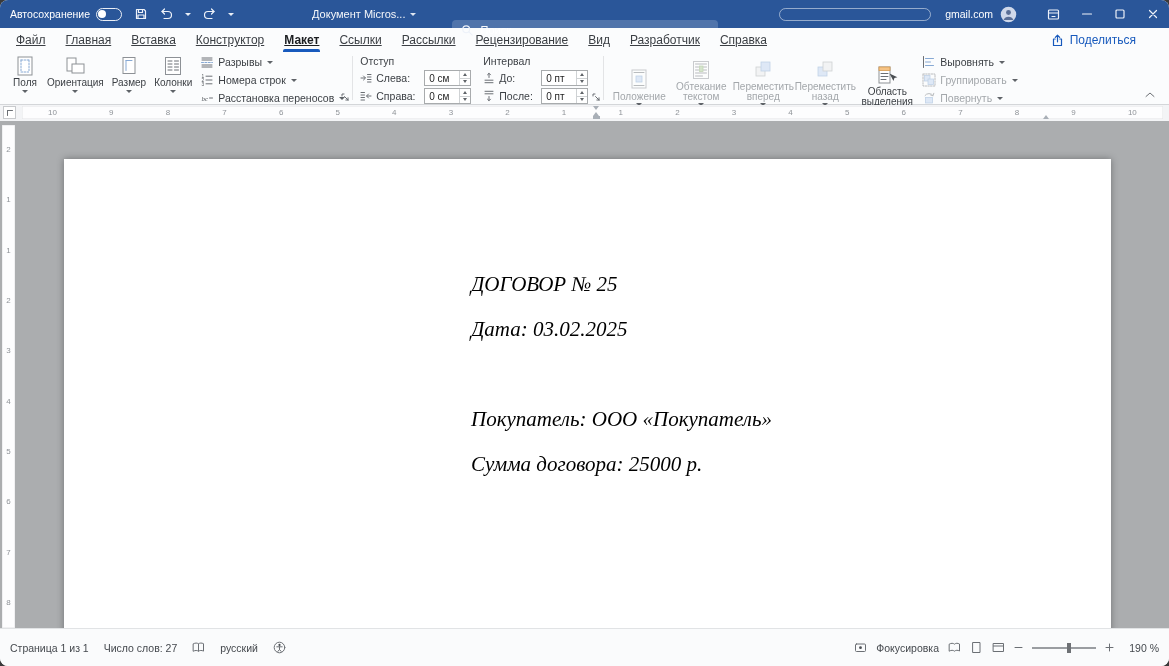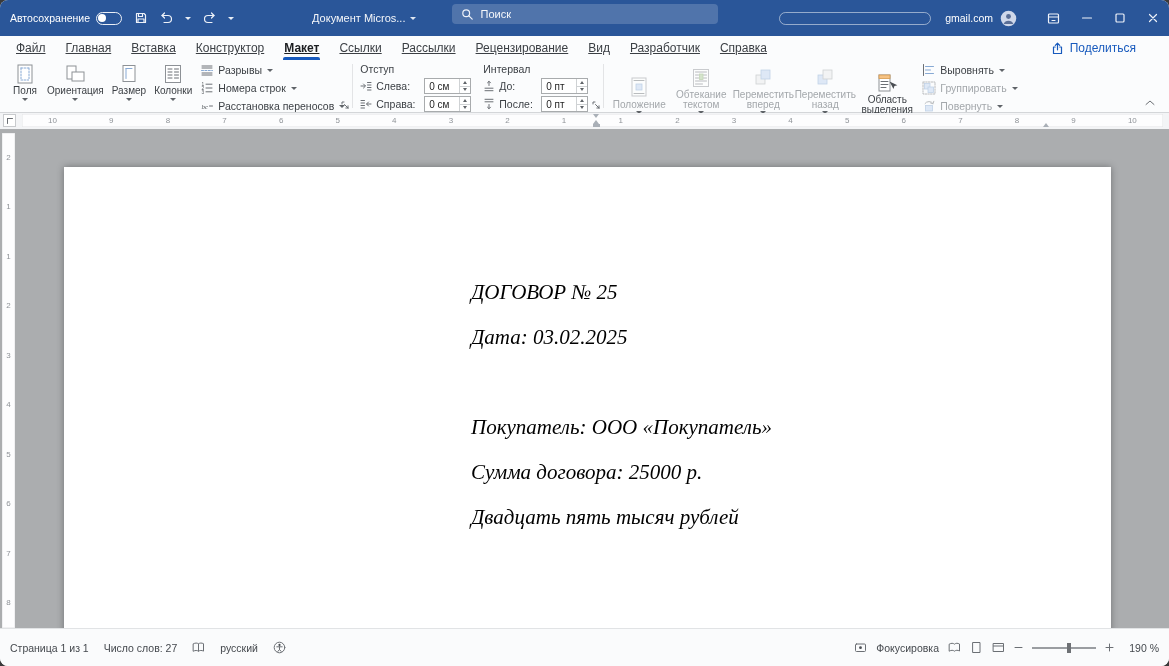--- a/index.html
+++ b/index.html
@@ -1,30 +1,30 @@
 <!DOCTYPE html>
 <html lang="ru"><head>
 <meta charset="utf-8">
 <style>
   html,body{margin:0;padding:0;background:#3a3a3a;}
   *{box-sizing:border-box;}
   .app{width:1169px;height:666px;display:flex;flex-direction:column;border-radius:8px;overflow:hidden;
        font-family:"Liberation Sans","DejaVu Sans",sans-serif;background:#fbfcfd;}
 
   
-  .titlebar{height:36px;background:#2a5699;display:flex;align-items:center;color:#fff;
+  .titlebar{height:28px;background:#2a5699;display:flex;align-items:center;color:#fff;
             padding-left:10px;position:relative;flex:none;}
   .autosave{display:flex;align-items:center;gap:6px;font-size:10.5px;}
   .toggle{width:26px;height:13px;border:1px solid rgba(255,255,255,.9);border-radius:8px;
           display:flex;align-items:center;padding:1px;}
   .knob{width:8px;height:8px;border-radius:50%;background:#fff;}
   .qat{display:flex;align-items:center;gap:11px;margin-left:12px;}
   .qat .ic{display:inline-flex;align-items:center;}
   .tb-doc{margin-left:78px;font-size:11px;display:flex;align-items:center;gap:5px;opacity:.95;}
-  .searchbox{position:absolute;left:50%;transform:translateX(-50%);top:4px;width:266px;height:20px;
+  .searchbox{position:absolute;left:50%;transform:translateX(-50%);top:20px;width:266px;height:20px;
              background:rgba(255,255,255,.18);border-radius:4px;display:flex;align-items:center;
              gap:7px;padding:0 9px;font-size:11px;color:rgba(255,255,255,.95);}
   .tb-right{margin-left:auto;display:flex;align-items:center;height:100%;}
   .pillout{width:152px;height:13px;border:1px solid rgba(255,255,255,.5);border-radius:7px;margin-right:14px;}
   .account{font-size:10.5px;margin-right:7px;}
   .avatar{display:inline-flex;margin-right:20px;}
   .winbtn{width:33px;height:28px;display:flex;align-items:center;justify-content:center;}
   .chvw{width:0;height:0;border-left:3px solid transparent;border-right:3px solid transparent;
         border-top:3.5px solid #e9eef6;display:inline-block;}
 
@@ -563,21 +563,20 @@
         <span class="rnum">8</span>
       </div>
     <div class="page">
       <div class="doctext">
 
       <p class="docline">ДОГОВОР № 25</p>
           <p class="docline">Дата: 03.02.2025</p>
           <p class="docline"></p>
           <p class="docline">Покупатель: ООО «Покупатель»</p>
           <p class="docline">Сумма договора: 25000 р.</p>
-          <p class="docline">Двадцать пять тысяч рублей</p>
         </div>
     </div>
   </main>
 
   <footer class="statusbar">
     <span class="sbi">Страница 1 из 1</span>
     <span class="sbi">Число слов: 27</span>
     <span class="sbi">
       <svg width="13" height="13" viewBox="0 0 13 13">
           <path class="ln" d="M1.5 2.7c1.8-.9 3.7-.9 5 .2 1.3-1.1 3.2-1.1 5-.2v7.4c-1.8-.9-3.7-.9-5 .2-1.3-1.1-3.2-1.1-5-.2z"></path>

